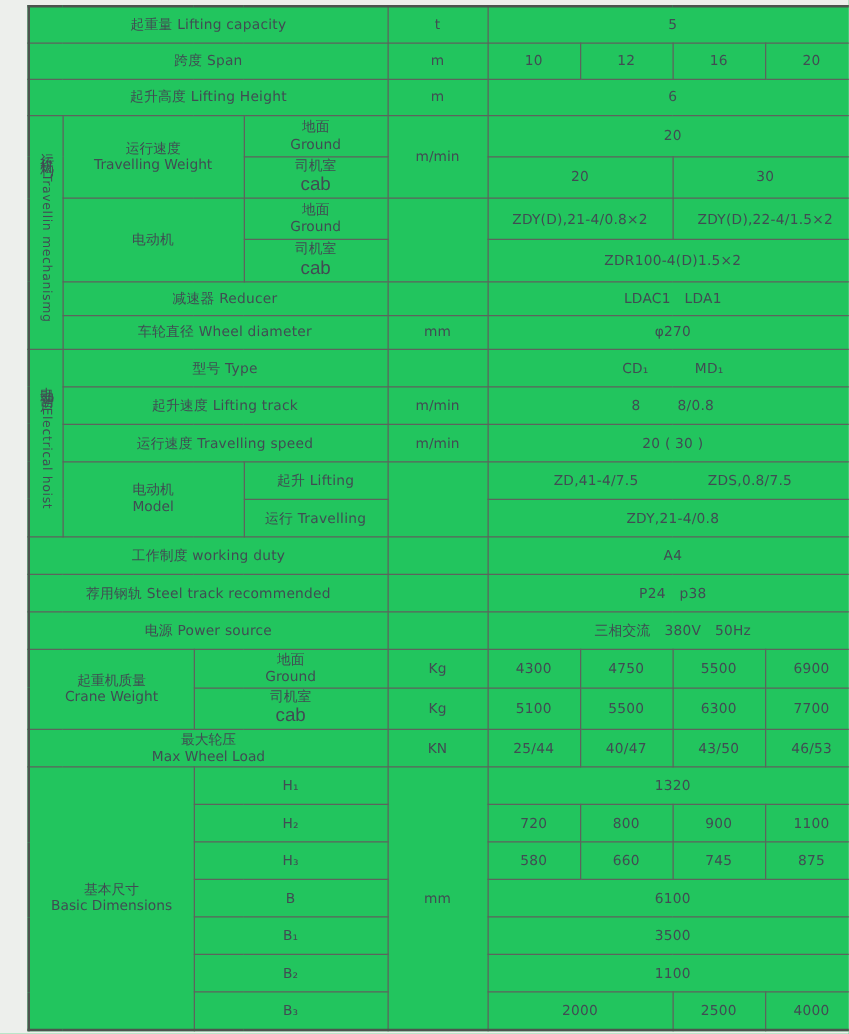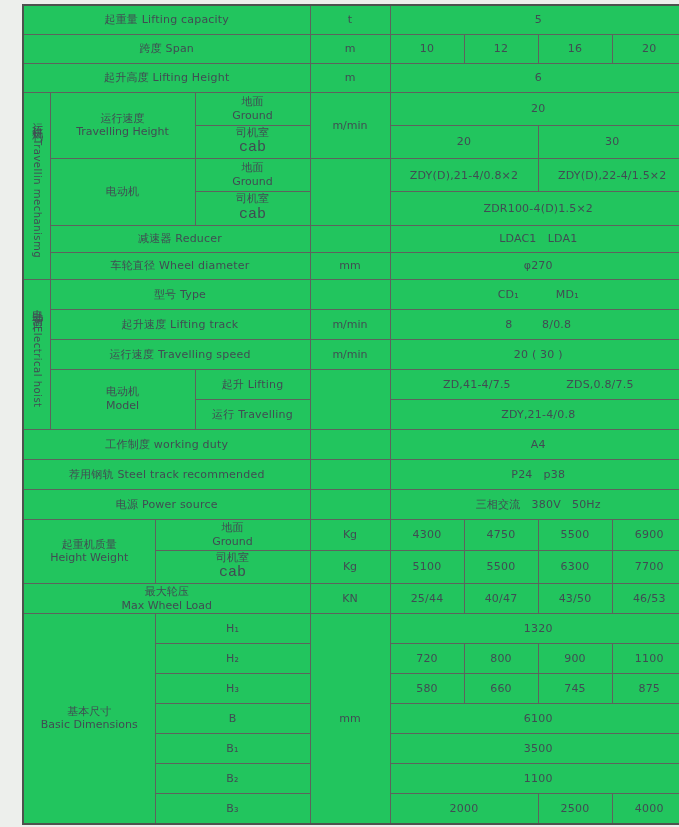--- a/index.html
+++ b/index.html
@@ -24,21 +24,21 @@
     font-size:11px;
     padding:0 2px;
     overflow:hidden;
     color:#414c53;
   }
   table.spec{border:2px solid #4d534e;}
   .h29{height:29px}.h33{height:33px}.h28{height:27px}.h30{height:30px}.h31{height:31px}
   .val{white-space:pre-wrap;letter-spacing:.2px;}
   .lab{letter-spacing:.2px;}
   .two span{display:block;line-height:1.25;}
-  .cabword{font-family:Liberation Mono, monospace;font-size:15px;line-height:1.05;}
+  .cabword{font-family:Liberation Sans, sans-serif;font-size:15px;line-height:1.05;}
   .vcell{padding:0;}
   .vlabel{
     writing-mode:vertical-lr;
     margin:0 auto;
     display:inline-block;
     line-height:1.1;
     font-size:11px;
   }
   .vlabel .zh{text-orientation:upright;letter-spacing:3px;display:inline;}
   .vlabel .en{text-orientation:mixed;font-size:10px;display:inline;margin-top:10px;letter-spacing:.5px;}
@@ -87,21 +87,21 @@
       <div class="vwrap">
             <div class="vlabel">
         <span class="zh">运行机构</span>
         <span class="en">Travellin mechanismg</span>
       </div>
           </div>
     </td>
     <td colspan="2" rowspan="2">
       <div class="two">
         <span>运行速度</span>
-        <span>Travelling Height</span>
+        <span>Travelling Weight</span>
       </div>
     </td>
     <td>
       <div class="two">
         <span>地面</span>
         <span>Ground</span>
       </div>
     </td>
     <td rowspan="2" class="unit">m/min</td>
     <td colspan="4" class="val">20</td>
@@ -211,21 +211,21 @@
   <tr class="h30">
     <td colspan="4" class="lab">电源  Power source</td>
     <td class="unit"></td>
     <td colspan="4" class="val">三相交流   380V   50Hz</td>
   </tr>
 
   <tr class="h31">
     <td colspan="2" rowspan="2">
       <div class="two">
         <span>起重机质量</span>
-        <span>Height Weight</span>
+        <span>Crane Weight</span>
       </div>
     </td>
     <td colspan="2">
       <div class="two">
         <span>地面</span>
         <span>Ground</span>
       </div>
     </td>
     <td class="unit">Kg</td>
     <td class="val">4300</td>

